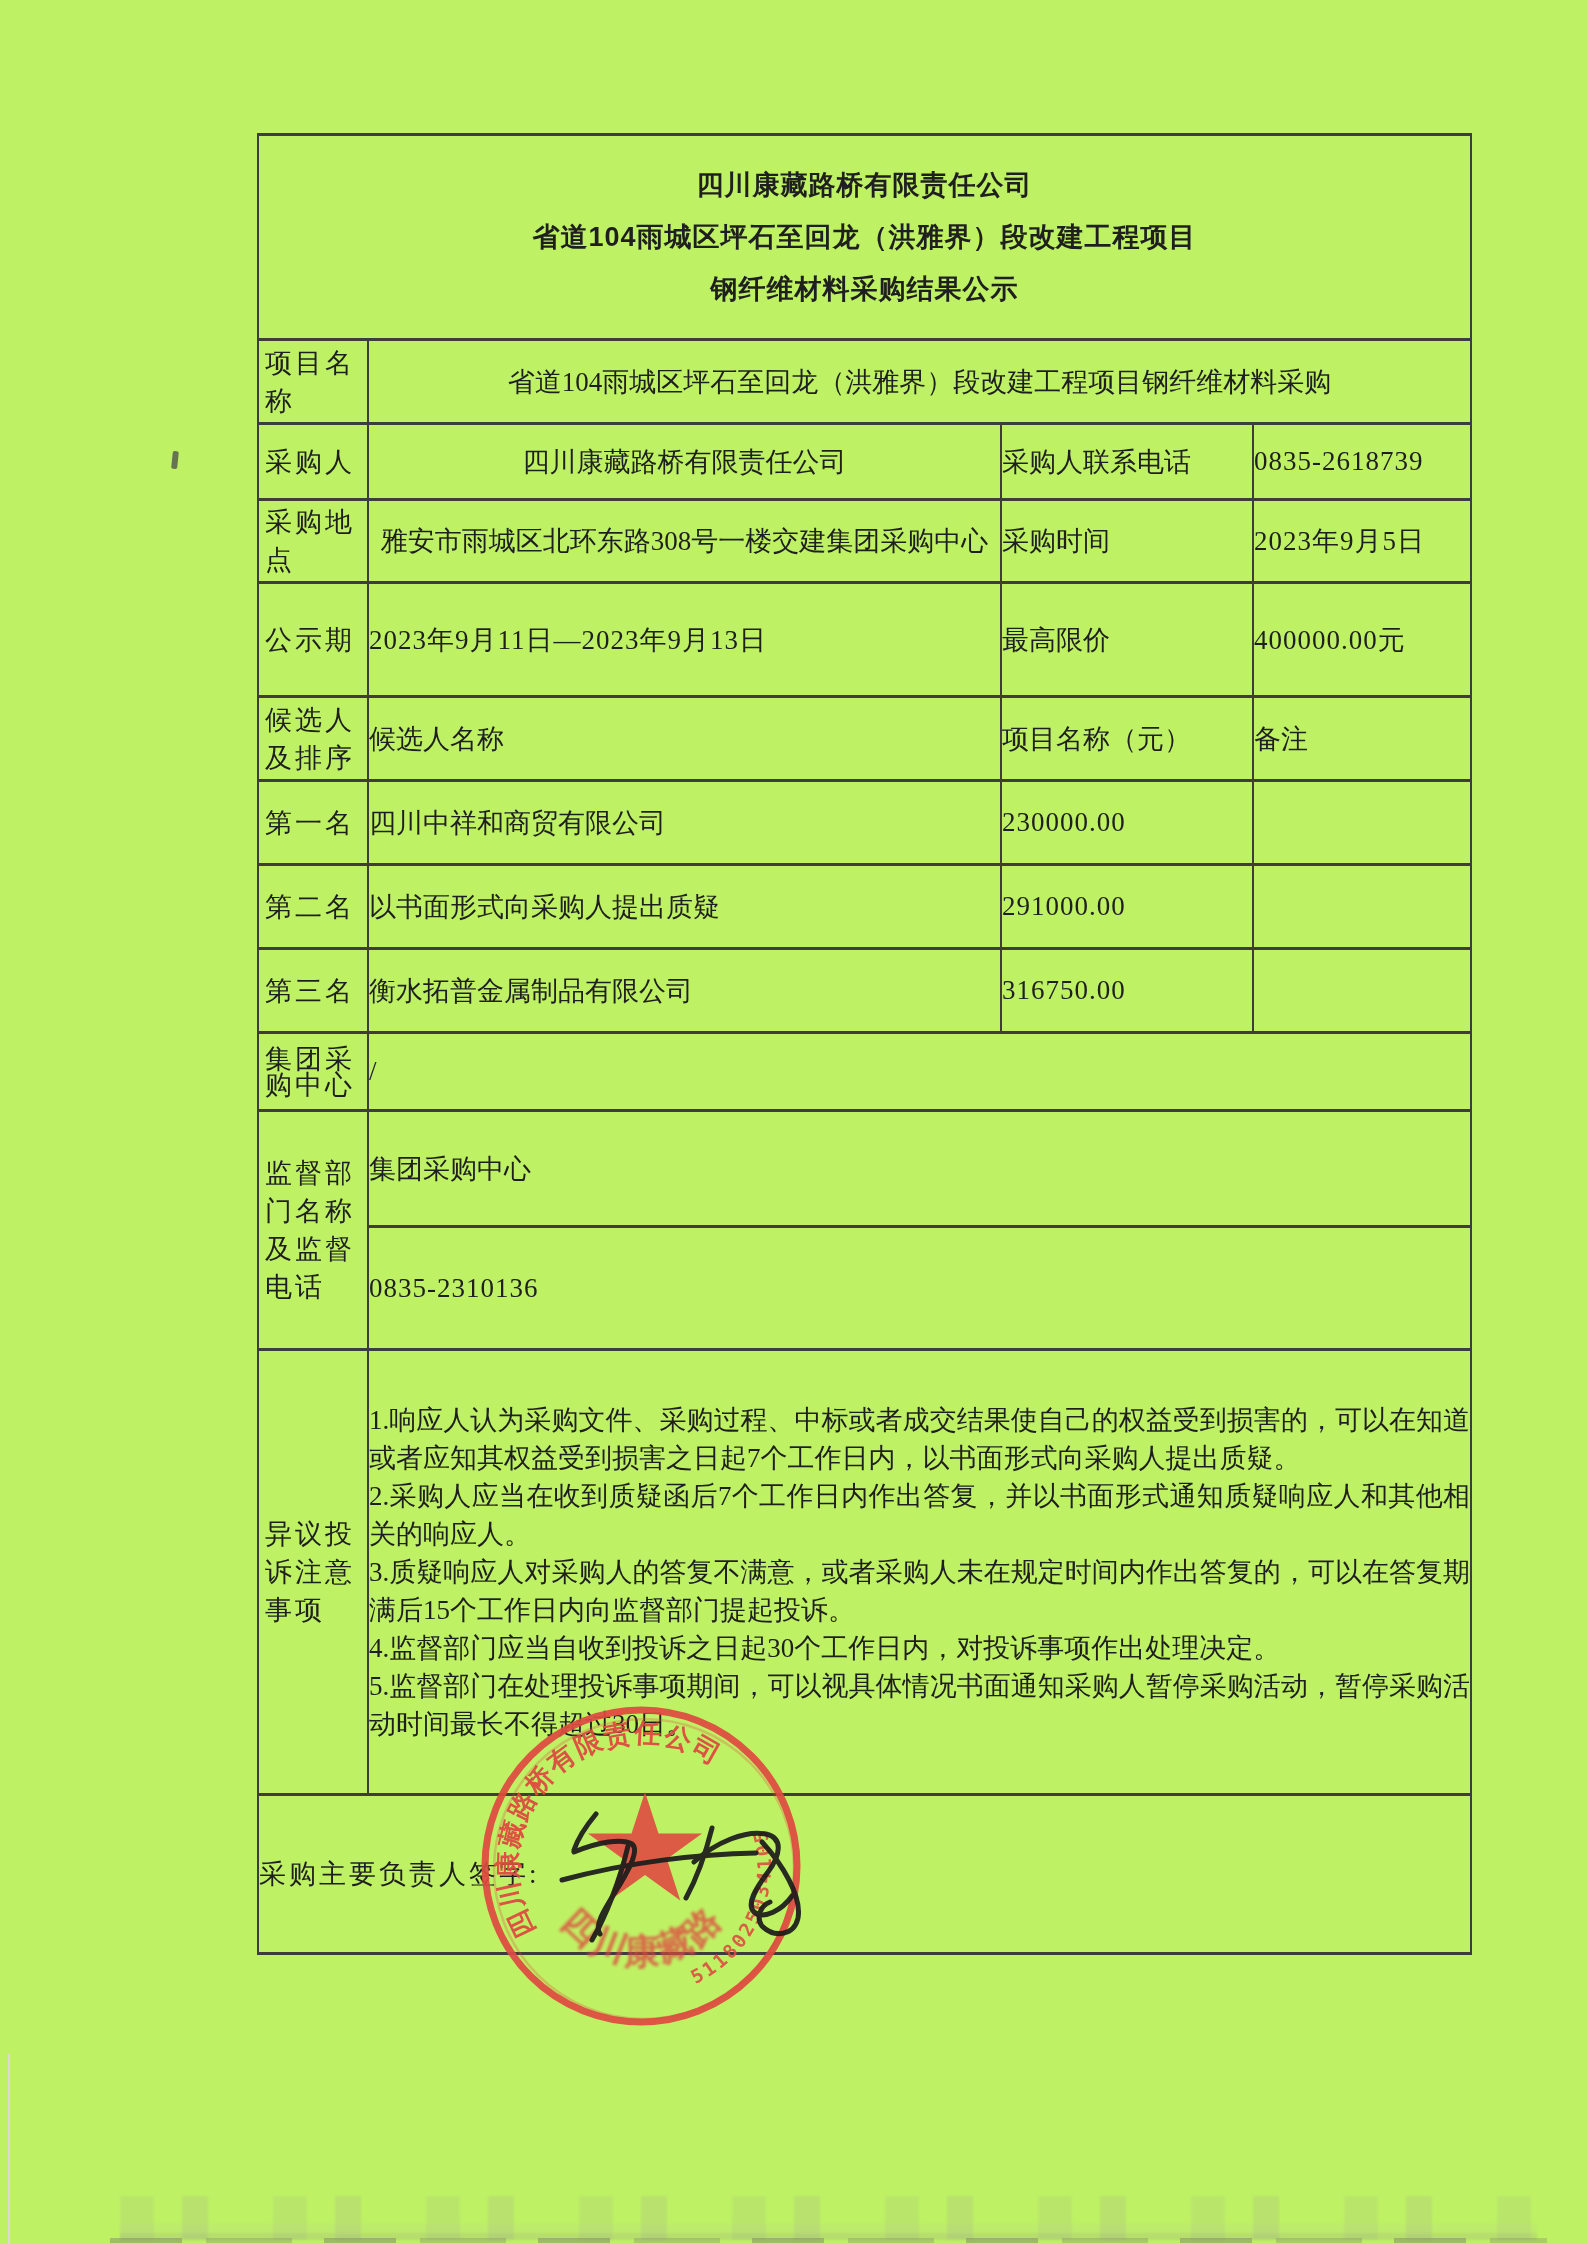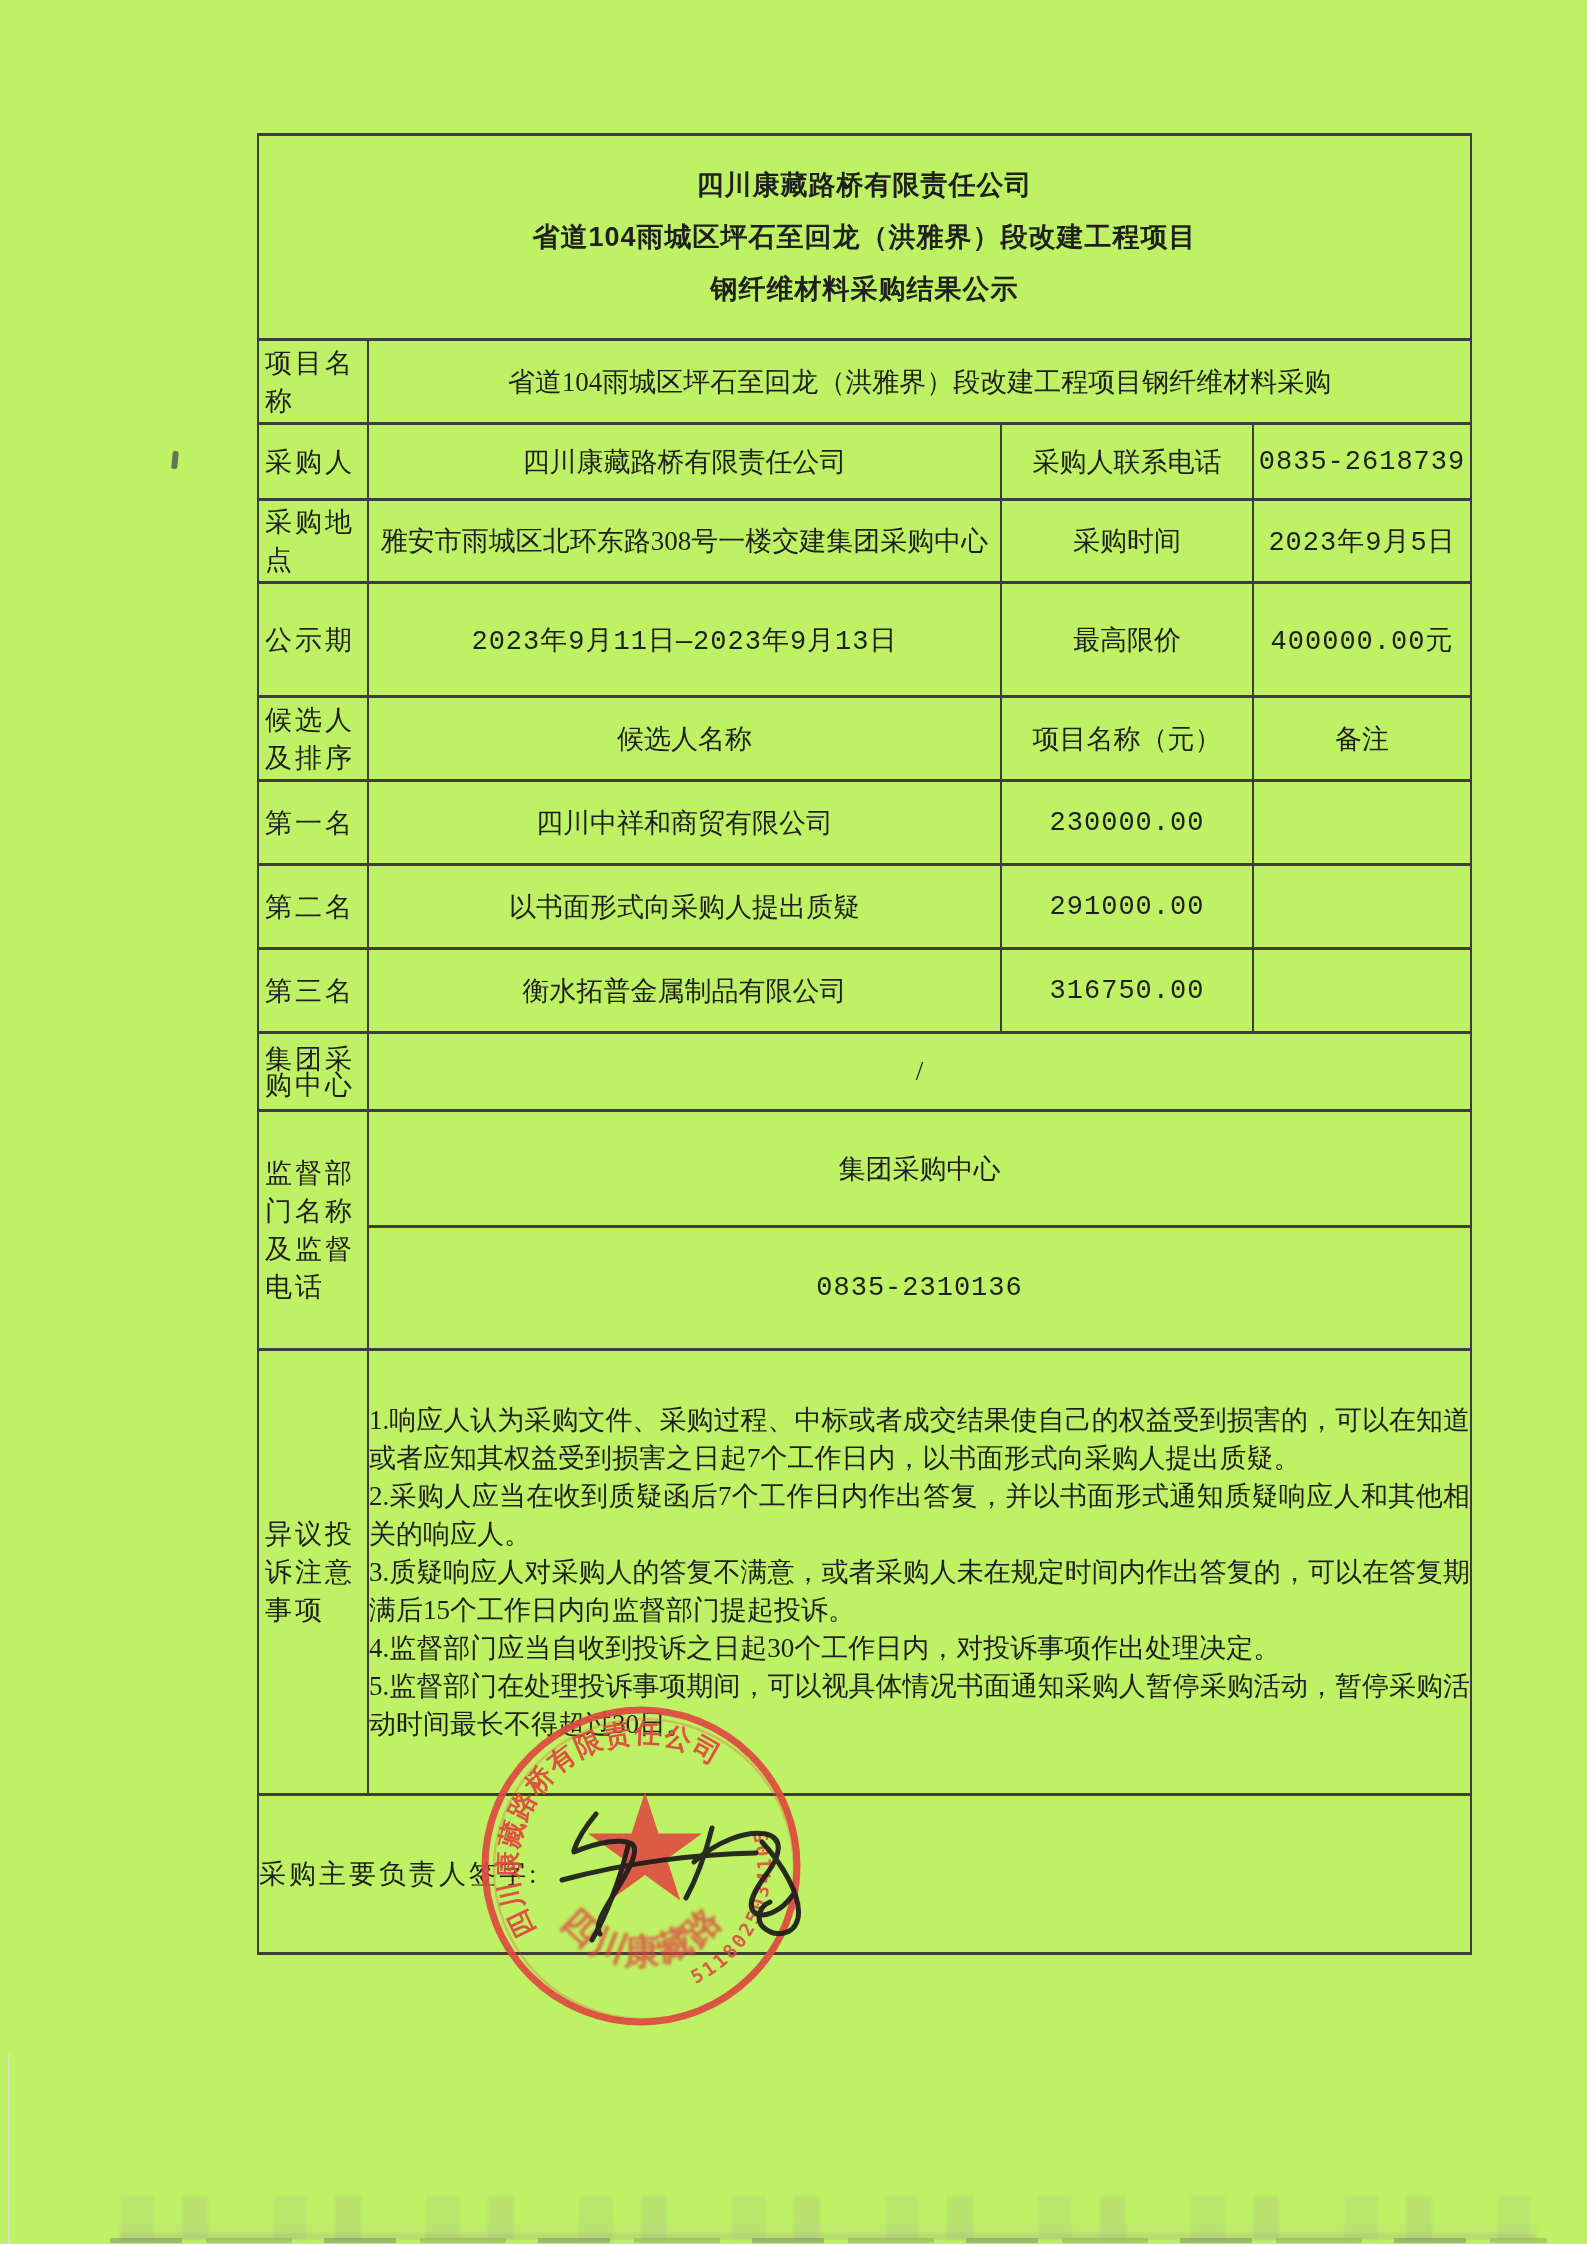--- a/index.html
+++ b/index.html
@@ -10,30 +10,30 @@
   table.doc {
     position:absolute; left:257px; top:133px; width:1213px;
     border-collapse:collapse; table-layout:fixed;
   }
   .doc td {
     border:2px solid #3e3c3c; border-top-width:3px; border-bottom-width:3px;
     font-size:27px; vertical-align:middle; padding:0; color:#1f1f1f;
   }
   .doc td.lab { text-align:left; padding:2px 2px 2px 6px; letter-spacing:3px; line-height:38px;margin-left:15px; }
   .doc td.lab-tight { line-height:26px; }
-  .ctr { text-align:center; }
+  .ctr { }
   .lft { padding-left:14px; text-align:center; }
   .title-cell {
     text-align:center; font-family:"Liberation Sans","DejaVu Sans",sans-serif;
     font-weight:bold; font-size:34px; color:#1c1c1c;
   }
   .title-cell div { line-height:52px; letter-spacing:1px; }
   .obj-cell { padding:10px 14px; text-align:justify; line-height:38px; font-size:26px;margin-left:12px; }
   .sig-cell { text-align:left; padding-left:8px; letter-spacing:3px; font-size:28px; }
-  .num { letter-spacing:1px;font-family:Liberation Mono, monospace; }
+  .num { letter-spacing:1px; }
   svg.overlay { position:absolute; left:0; top:0; pointer-events:none; }
   
   .speck-left { position:absolute; left:172px; top:451px; width:6px; height:18px; background:#4a4a4a; opacity:.75; border-radius:2px; transform:rotate(6deg); }
   .edge-line { position:absolute; left:8px; bottom:0; width:2px; height:190px; background:#dcd9d9; }
   .bottom-noise {
     position:absolute; left:120px; right:50px; bottom:4px; height:44px;
     background:
       linear-gradient(0deg, rgba(150,144,148,.20) 0 7px, rgba(185,180,183,.10) 7px 16px, rgba(0,0,0,0) 16px),
       repeating-linear-gradient(90deg, rgba(158,152,156,.12) 0 34px, rgba(0,0,0,0) 34px 62px, rgba(158,152,156,.17) 62px 88px, rgba(0,0,0,0) 88px 153px);
     filter:blur(1px);

